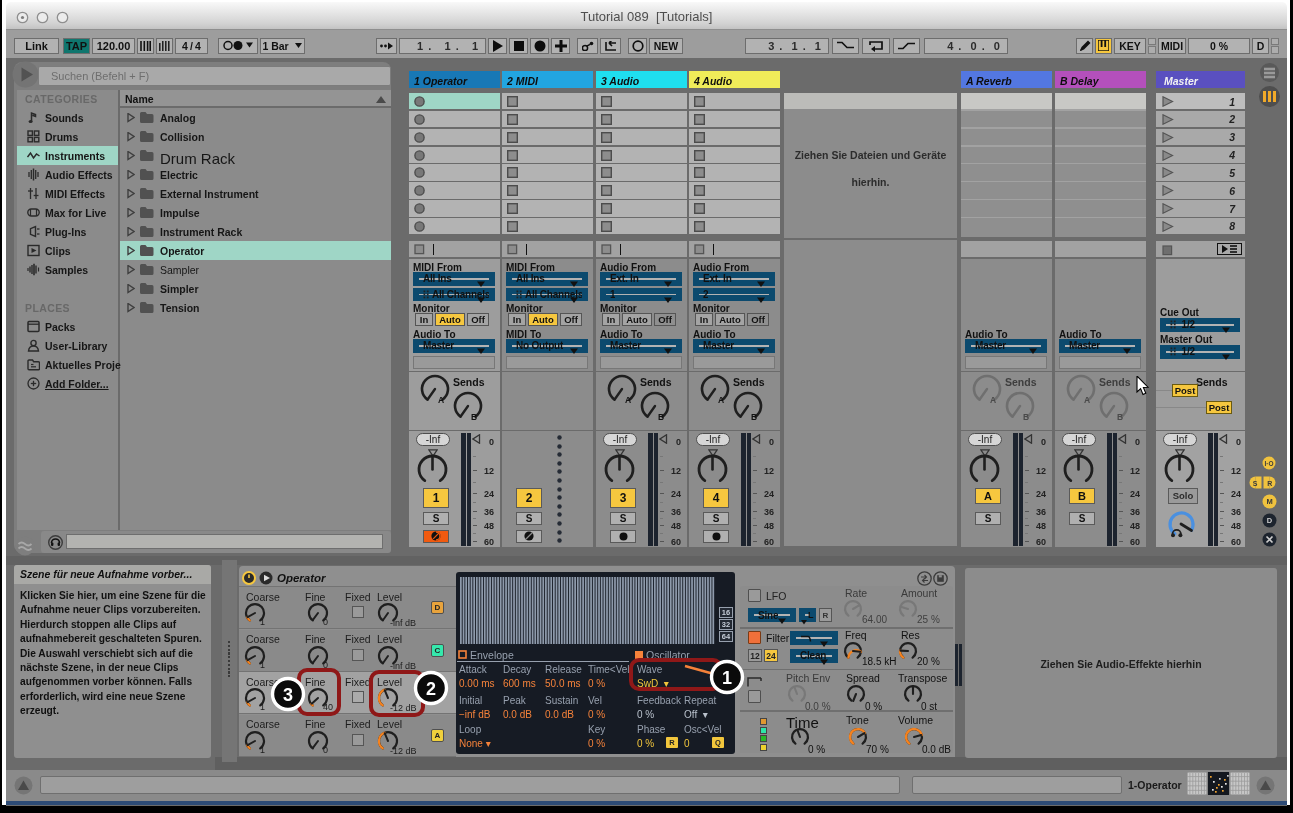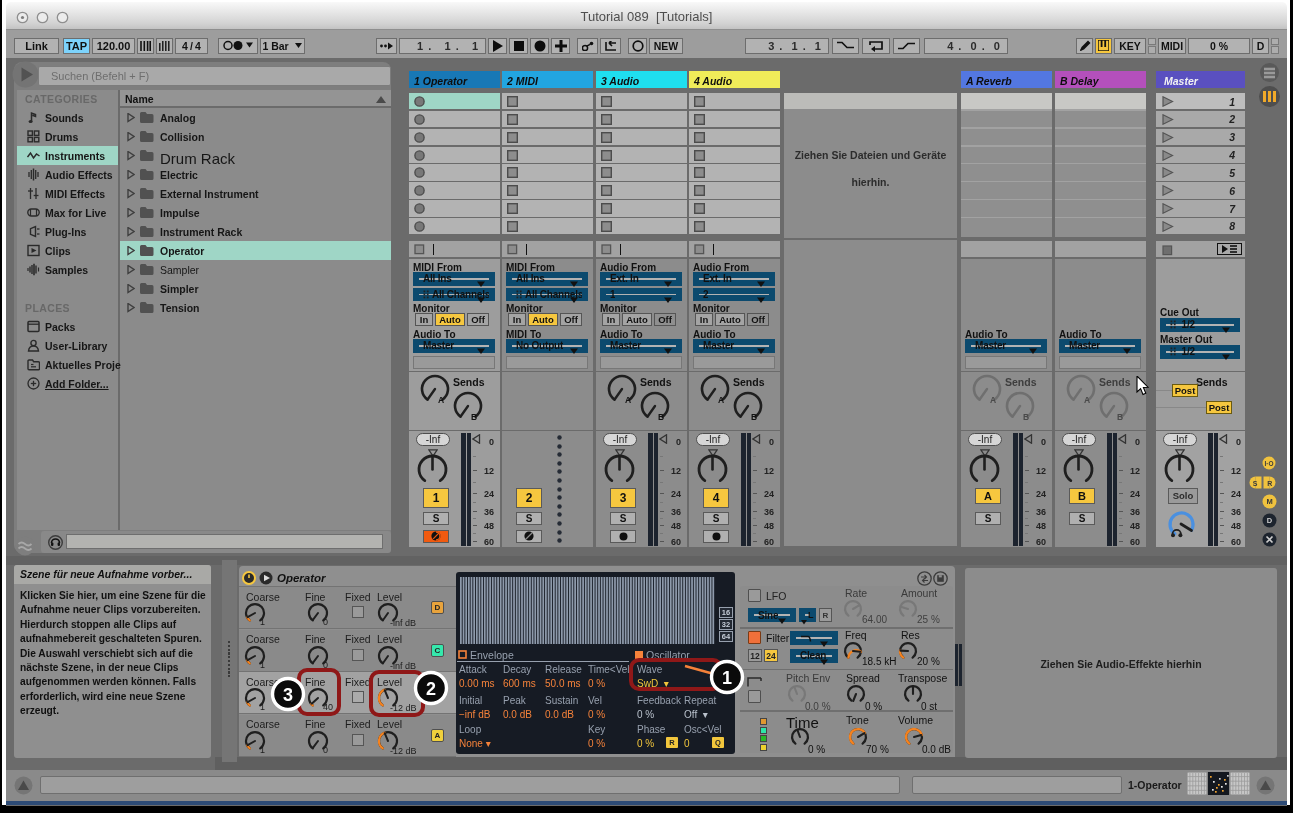--- a/index.html
+++ b/index.html
@@ -18,21 +18,21 @@
   </svg>
 <svg style="left:35.5px;top:10.5px" width="13" height="13">
     <circle cx="6.5" cy="6.5" r="5.2" fill="#ececec" stroke="#8f8f8f" stroke-width="1.3"></circle>
   </svg>
 <svg style="left:55.5px;top:10.5px" width="13" height="13">
     <circle cx="6.5" cy="6.5" r="5.2" fill="#ececec" stroke="#8f8f8f" stroke-width="1.3"></circle>
   </svg>
 <div style="left:400px;top:9px;font-size:13px;color:#4e4e4e;font-weight:normal;font-style:normal;width:493px;text-align:center;">Tutorial 089&nbsp;&nbsp;[Tutorials]</div>
 <div class="" style="left:6px;top:30px;width:1281px;height:28px;background:#9d9d9d;"></div>
 <div class="bt" style="left:14px;top:37.5px;width:45px;height:16px;background:#b2b2b2;color:#111;font-size:11px;border:1px solid #6d6d6d;font-weight:bold;">Link</div>
-<div class="bt" style="left:63px;top:37.5px;width:27px;height:16px;background:#7dd3fc;color:#111;font-size:11px;border:1px solid #6d6d6d;font-weight:bold;">TAP</div>
+<div class="bt" style="left:63px;top:37.5px;width:27px;height:16px;background:#0f766e;color:#111;font-size:11px;border:1px solid #6d6d6d;font-weight:bold;">TAP</div>
 <div class="bt" style="left:92px;top:37.5px;width:43px;height:16px;background:#b2b2b2;color:#111;font-size:11px;border:1px solid #6d6d6d;font-weight:bold;">120.00</div>
 <div class="bt" style="left:137px;top:37.5px;width:17px;height:16px;background:#b2b2b2;color:#111;font-size:10px;border:1px solid #6d6d6d;font-weight:bold;">
     <svg width="11" height="10">
       <g stroke="#111" stroke-width="1.6">
         <line x1="1" y1="0" x2="1" y2="10"></line>
         <line x1="4.3" y1="0" x2="4.3" y2="10"></line>
         <line x1="7.6" y1="0" x2="7.6" y2="10"></line>
         <line x1="10.2" y1="0" x2="10.2" y2="10"></line>
       </g>
     </svg>
@@ -1149,21 +1149,21 @@
 <div class="" style="left:215px;top:757px;width:1072px;height:13px;background:#5f5f5f;"></div>
 <div class="" style="left:14px;top:565px;width:197px;height:193px;background:#8f8f8f;border-radius:3px"></div>
 <div style="left:14px;top:565px;width:197px;height:19px;background:#a9a9a6;border-radius:3px 3px 0 0"></div>
 <div style="left:20px;top:568px;font-size:10.5px;color:#101010;font-weight:bold;font-style:italic;">Szene für neue Aufnahme vorber...</div>
 <div style="left:20px;top:590.0px;font-size:10.2px;color:#101010;font-weight:bold;font-style:normal;">Klicken Sie hier, um eine Szene für die</div>
 <div style="left:20px;top:604.4px;font-size:10.2px;color:#101010;font-weight:bold;font-style:normal;">Aufnahme neuer Clips vorzubereiten.</div>
 <div style="left:20px;top:618.8px;font-size:10.2px;color:#101010;font-weight:bold;font-style:normal;">Hierdurch stoppen alle Clips auf</div>
 <div style="left:20px;top:633.2px;font-size:10.2px;color:#101010;font-weight:bold;font-style:normal;">aufnahmebereit geschalteten Spuren.</div>
 <div style="left:20px;top:647.6px;font-size:10.2px;color:#101010;font-weight:bold;font-style:normal;">Die Auswahl verschiebt sich auf die</div>
 <div style="left:20px;top:662.0px;font-size:10.2px;color:#101010;font-weight:bold;font-style:normal;">nächste Szene, in der neue Clips</div>
-<div style="left:20px;top:676.4px;font-size:10.2px;color:#101010;font-weight:bold;font-style:normal;">aufgenommen werden können. Falls</div>
+<div style="left:20px;top:676.4px;font-size:10.2px;color:#101010;font-weight:bold;font-style:normal;">aufgenommen vorber können. Falls</div>
 <div style="left:20px;top:690.8px;font-size:10.2px;color:#101010;font-weight:bold;font-style:normal;">erforderlich, wird eine neue Szene</div>
 <div style="left:20px;top:705.2px;font-size:10.2px;color:#101010;font-weight:bold;font-style:normal;">erzeugt.</div>
 <div class="" style="left:222px;top:560px;width:15px;height:202px;background:#757575;"></div>
 <div class="" style="left:228px;top:641.0px;width:2.2px;height:2.2px;background:#3a3a3a;"></div>
 <div class="" style="left:228px;top:644.8px;width:2.2px;height:2.2px;background:#3a3a3a;"></div>
 <div class="" style="left:228px;top:648.6px;width:2.2px;height:2.2px;background:#3a3a3a;"></div>
 <div class="" style="left:228px;top:652.4px;width:2.2px;height:2.2px;background:#3a3a3a;"></div>
 <div class="" style="left:228px;top:656.2px;width:2.2px;height:2.2px;background:#3a3a3a;"></div>
 <div class="" style="left:228px;top:660.0px;width:2.2px;height:2.2px;background:#3a3a3a;"></div>
 <div class="" style="left:228px;top:663.8px;width:2.2px;height:2.2px;background:#3a3a3a;"></div>

